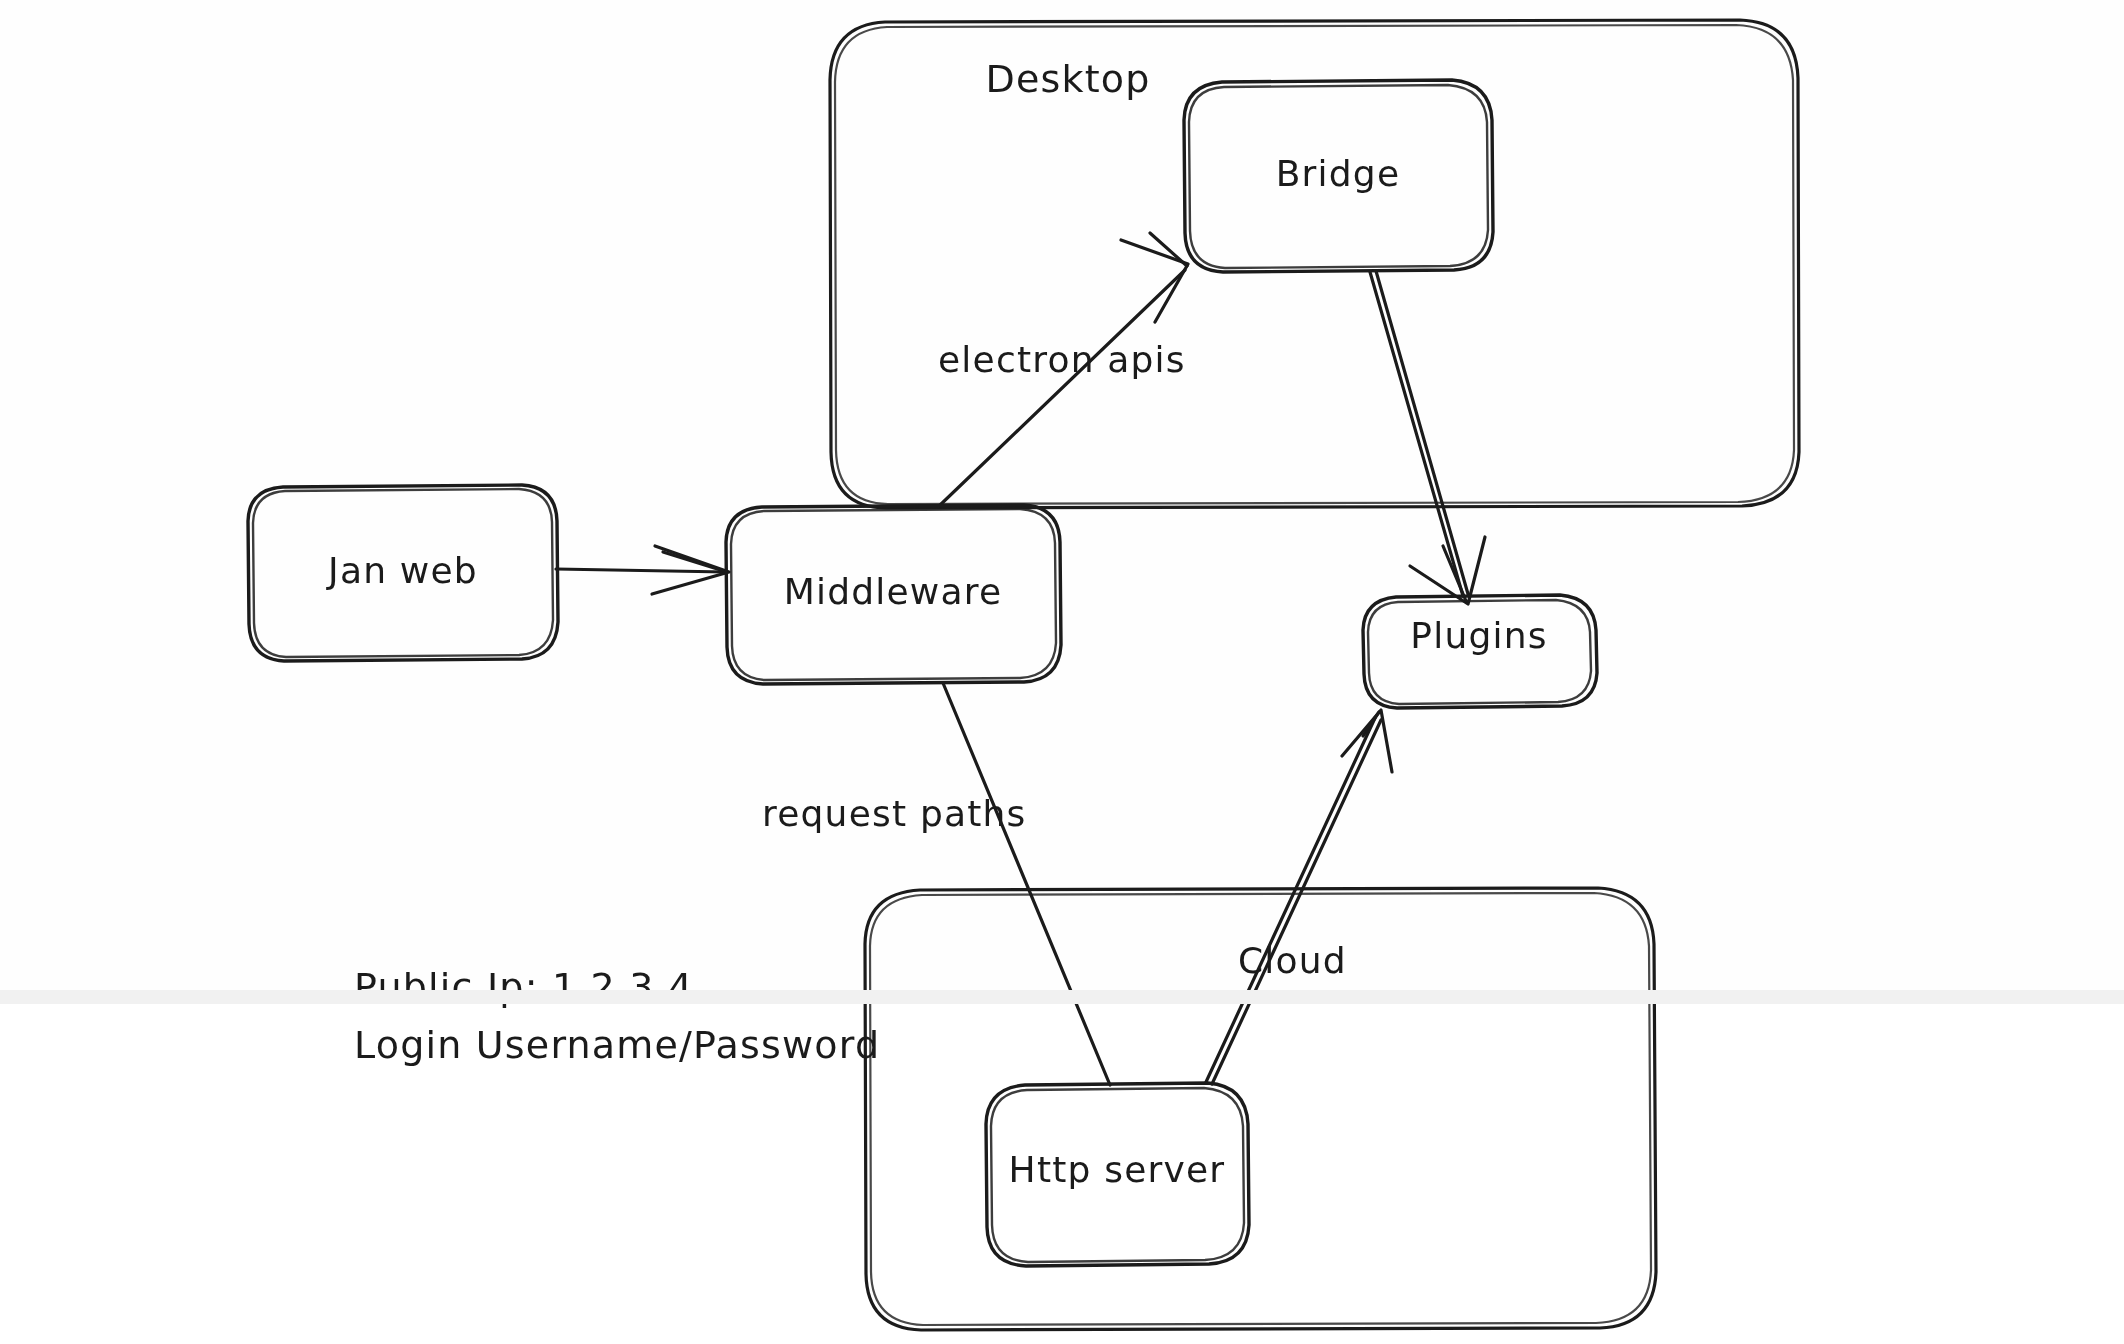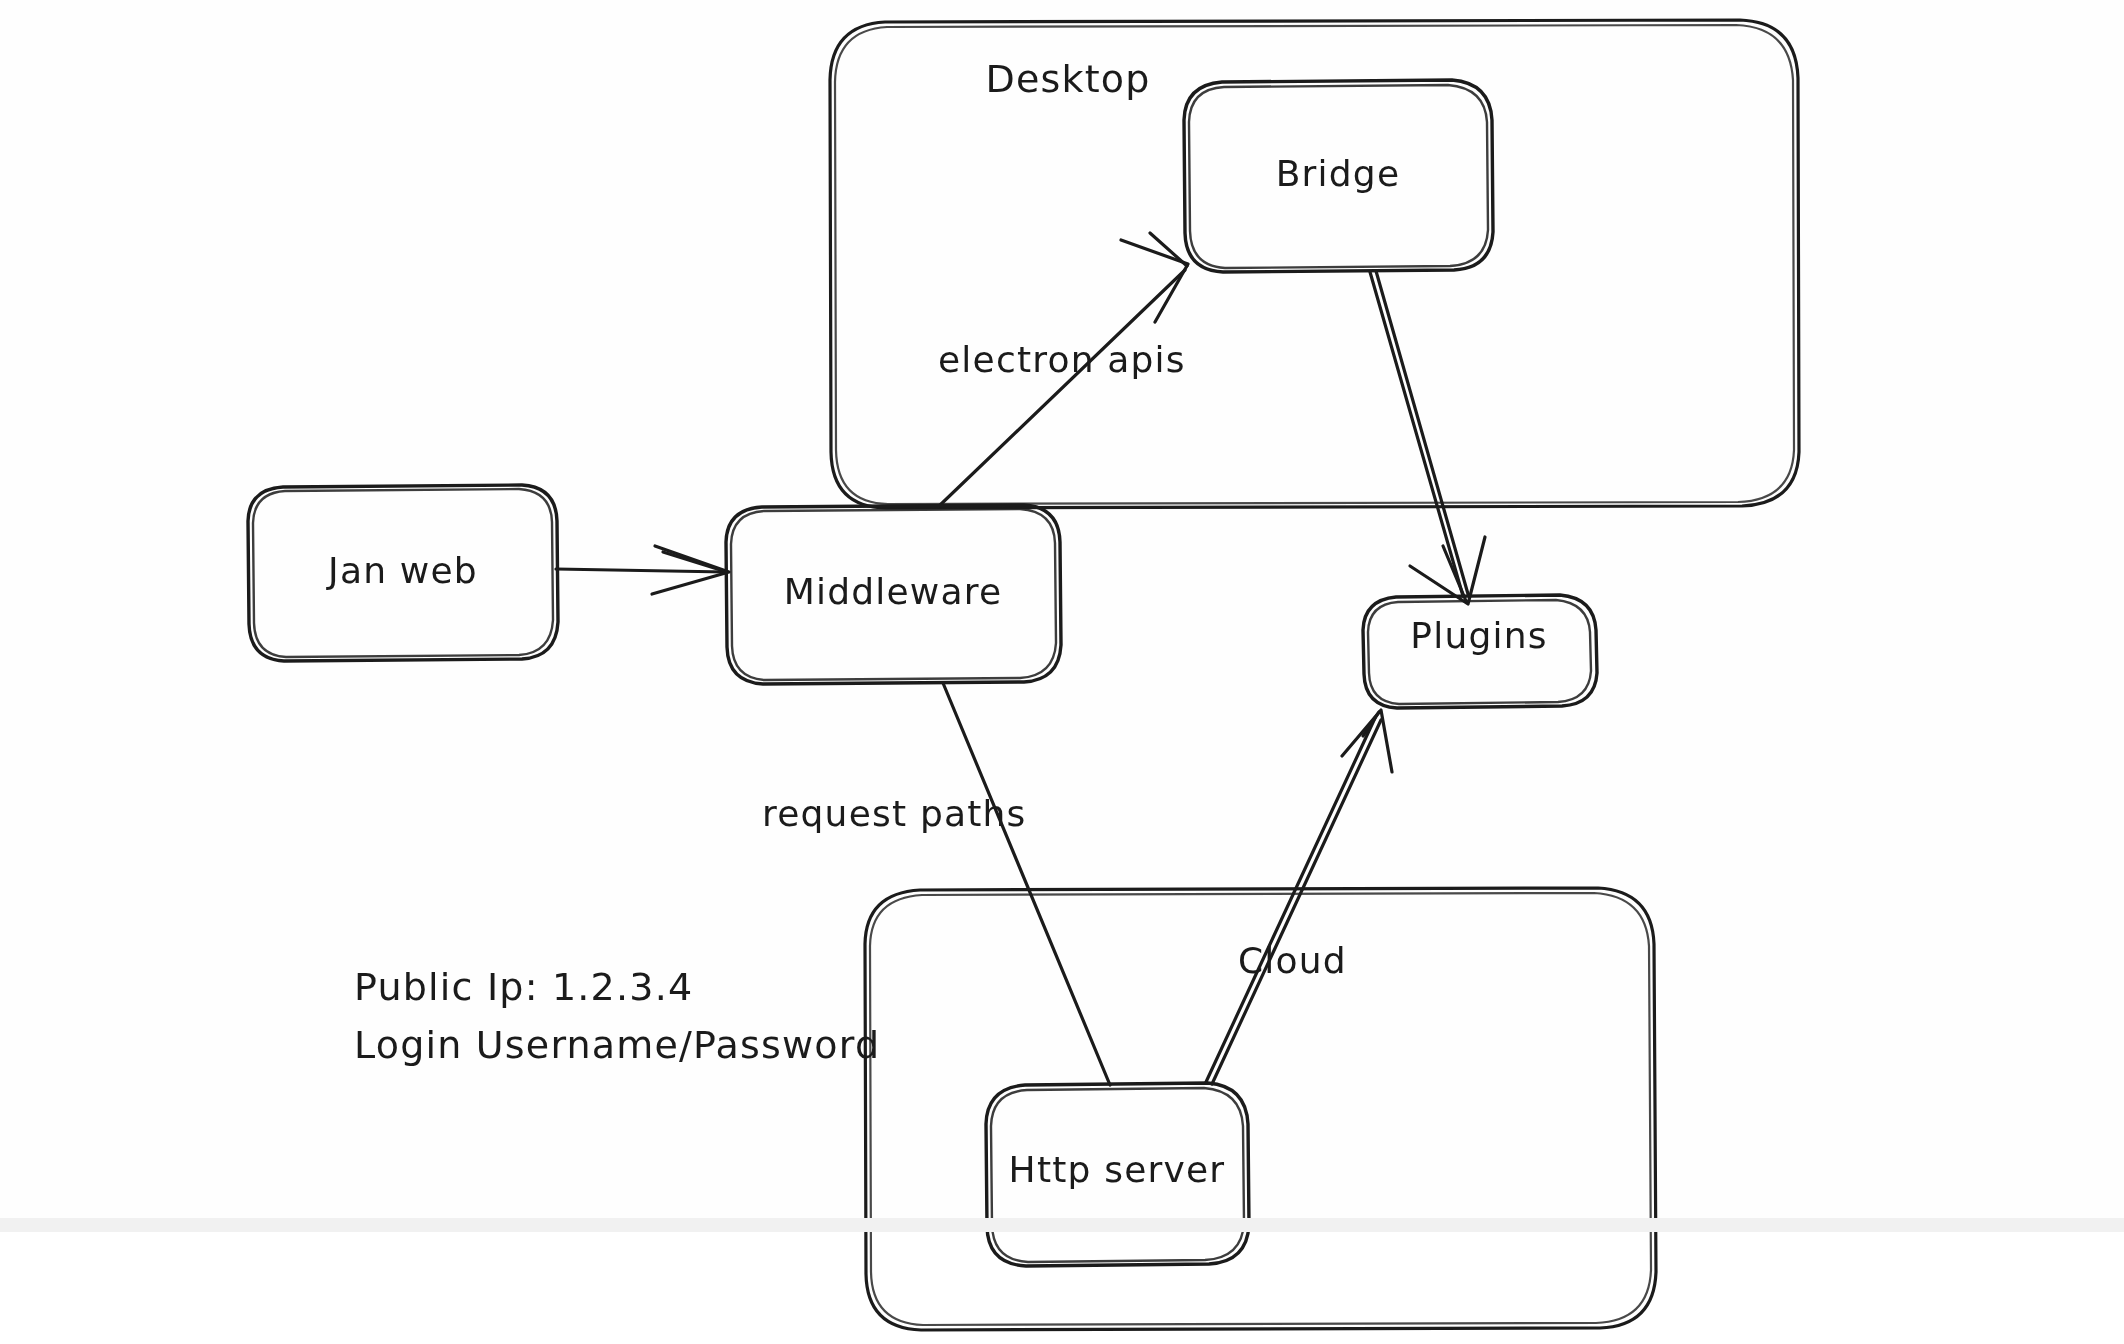--- a/index.html
+++ b/index.html
@@ -9,21 +9,21 @@
   }
   body {
     width: 2124px;
     height: 1344px;
     overflow: hidden;
     font-family: "DejaVu Sans", sans-serif;
   }
   #canvas {
     position: relative;
     width: 2124px;
-    height: 1232px;
+    height: 1004px;
     background: #fefefe;
   }
   #canvas > svg {
     position: absolute;
     top: 0;
     left: 0;
     width: 2124px;
     height: 1344px;
   }
   .hand-text {

